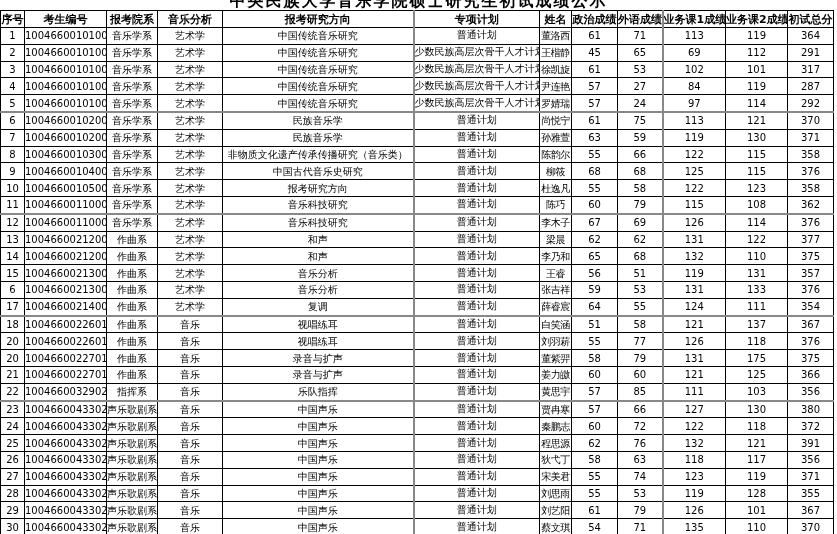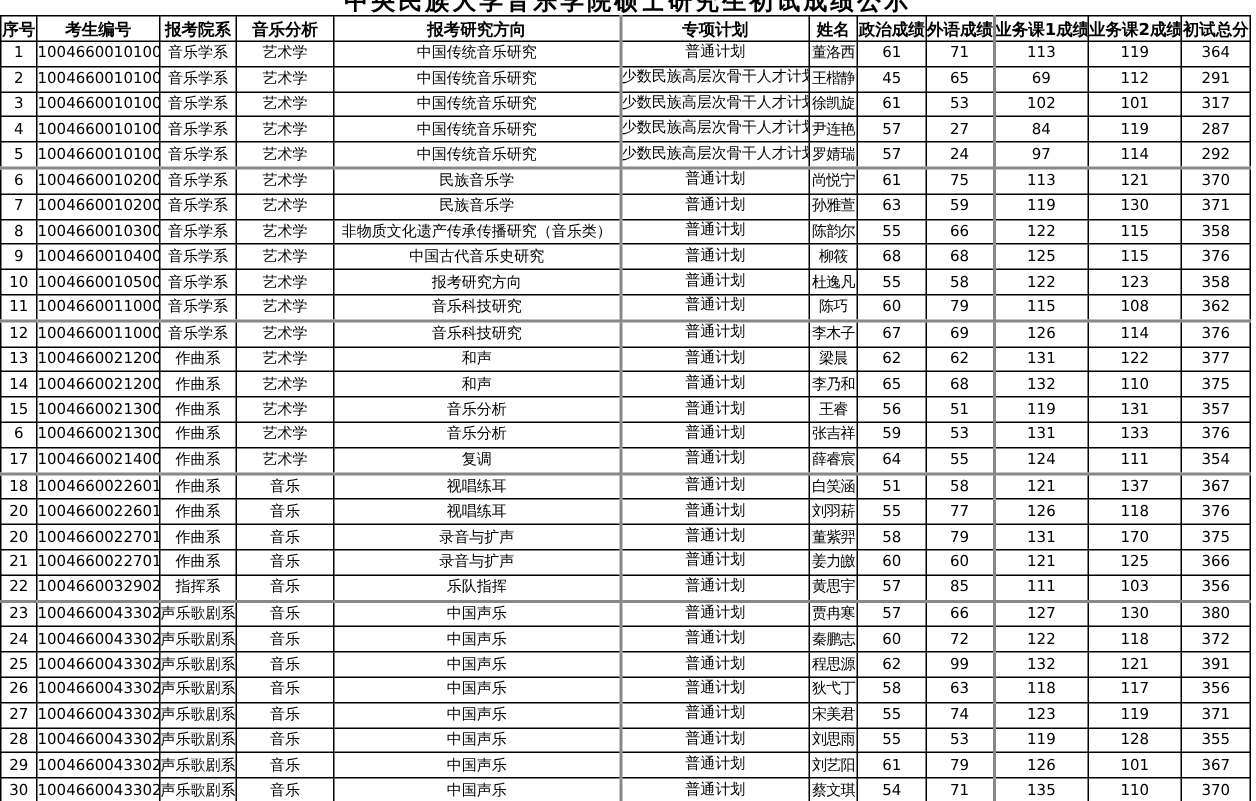--- a/index.html
+++ b/index.html
@@ -329,21 +329,21 @@
         <td>20</td>
         <td>100466002270192</td>
         <td>作曲系</td>
         <td>音乐</td>
         <td class="thick-r">录音与扩声</td>
         <td class="plan-minor">普通计划</td>
         <td class="name">董紫羿</td>
         <td>58</td>
         <td class="thick-r">79</td>
         <td>131</td>
-        <td>170</td>
+        <td>175</td>
         <td>375</td>
       </tr>
       <tr>
         <td>21</td>
         <td>100466002270195</td>
         <td>作曲系</td>
         <td>音乐</td>
         <td class="thick-r">录音与扩声</td>
         <td class="plan-minor">普通计划</td>
         <td class="name">姜力皦</td>
@@ -397,21 +397,21 @@
       </tr>
       <tr>
         <td>25</td>
         <td>100466004330227</td>
         <td>声乐歌剧系</td>
         <td>音乐</td>
         <td class="thick-r">中国声乐</td>
         <td class="plan-minor">普通计划</td>
         <td class="name">程思源</td>
         <td>62</td>
-        <td class="thick-r">99</td>
+        <td class="thick-r">76</td>
         <td>132</td>
         <td>121</td>
         <td>391</td>
       </tr>
       <tr>
         <td>26</td>
         <td>100466004330233</td>
         <td>声乐歌剧系</td>
         <td>音乐</td>
         <td class="thick-r">中国声乐</td>

